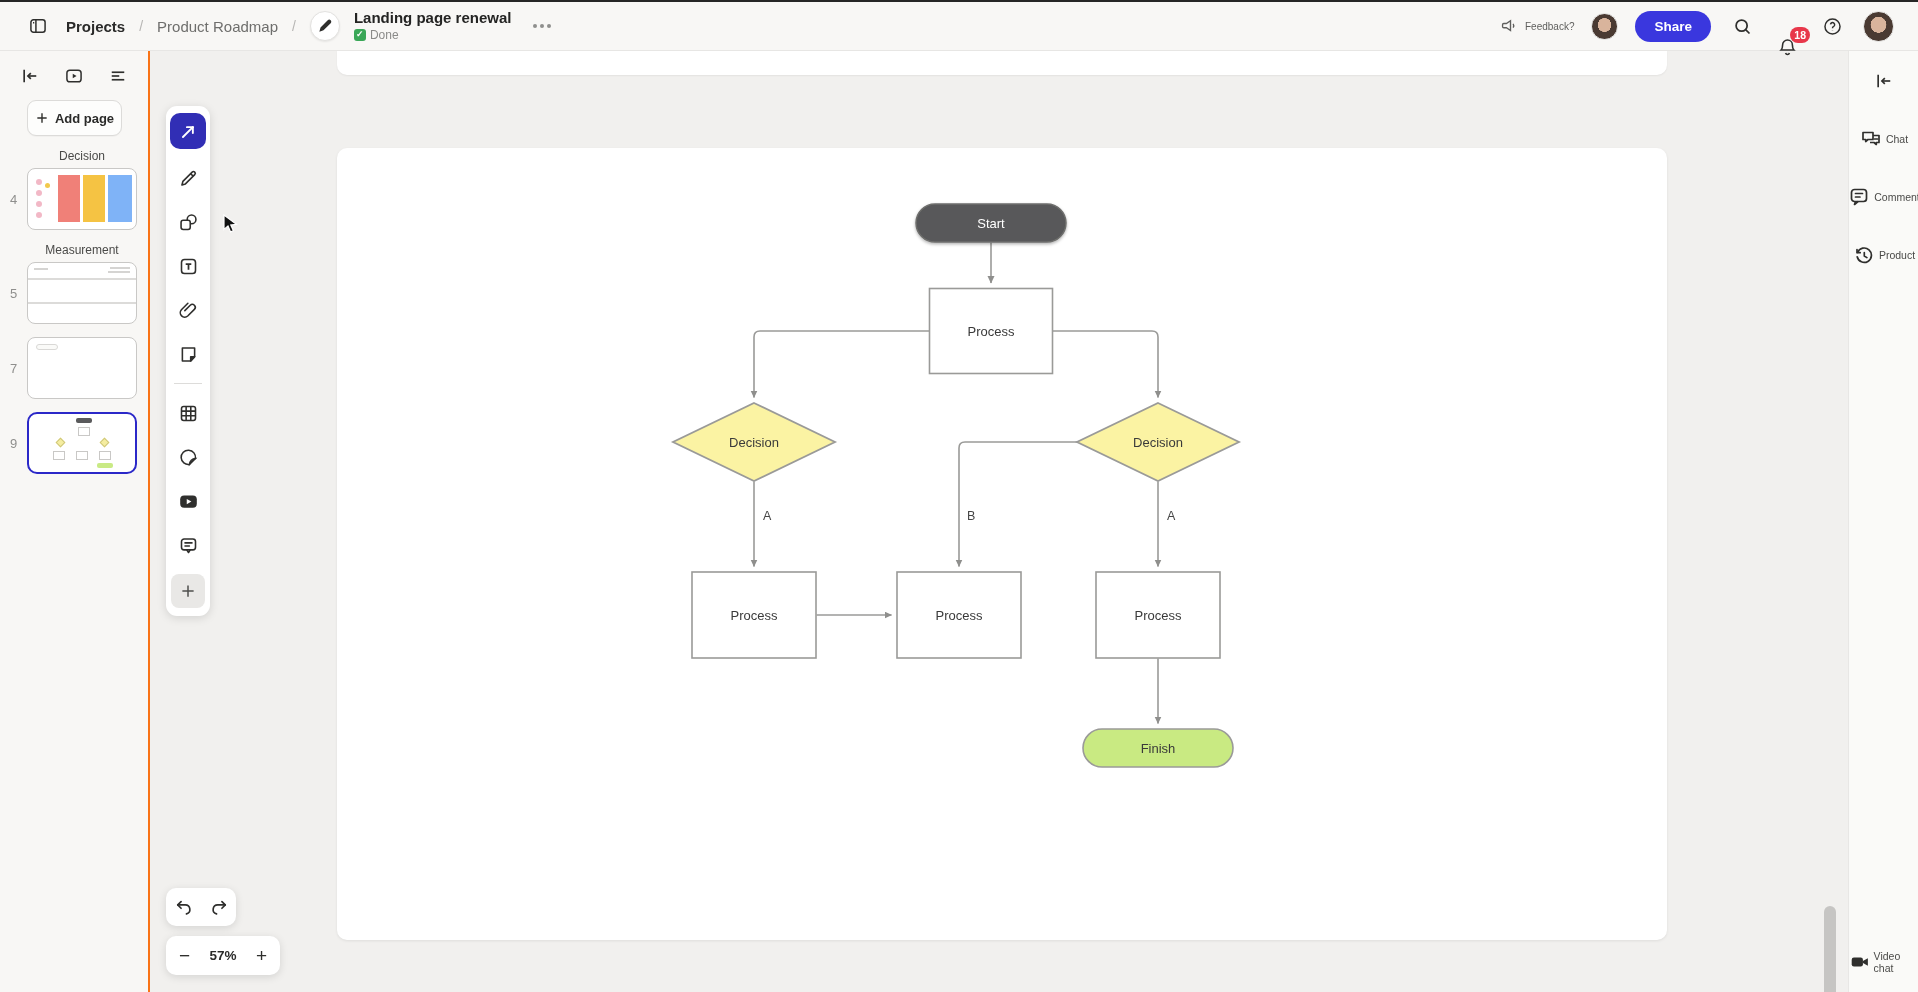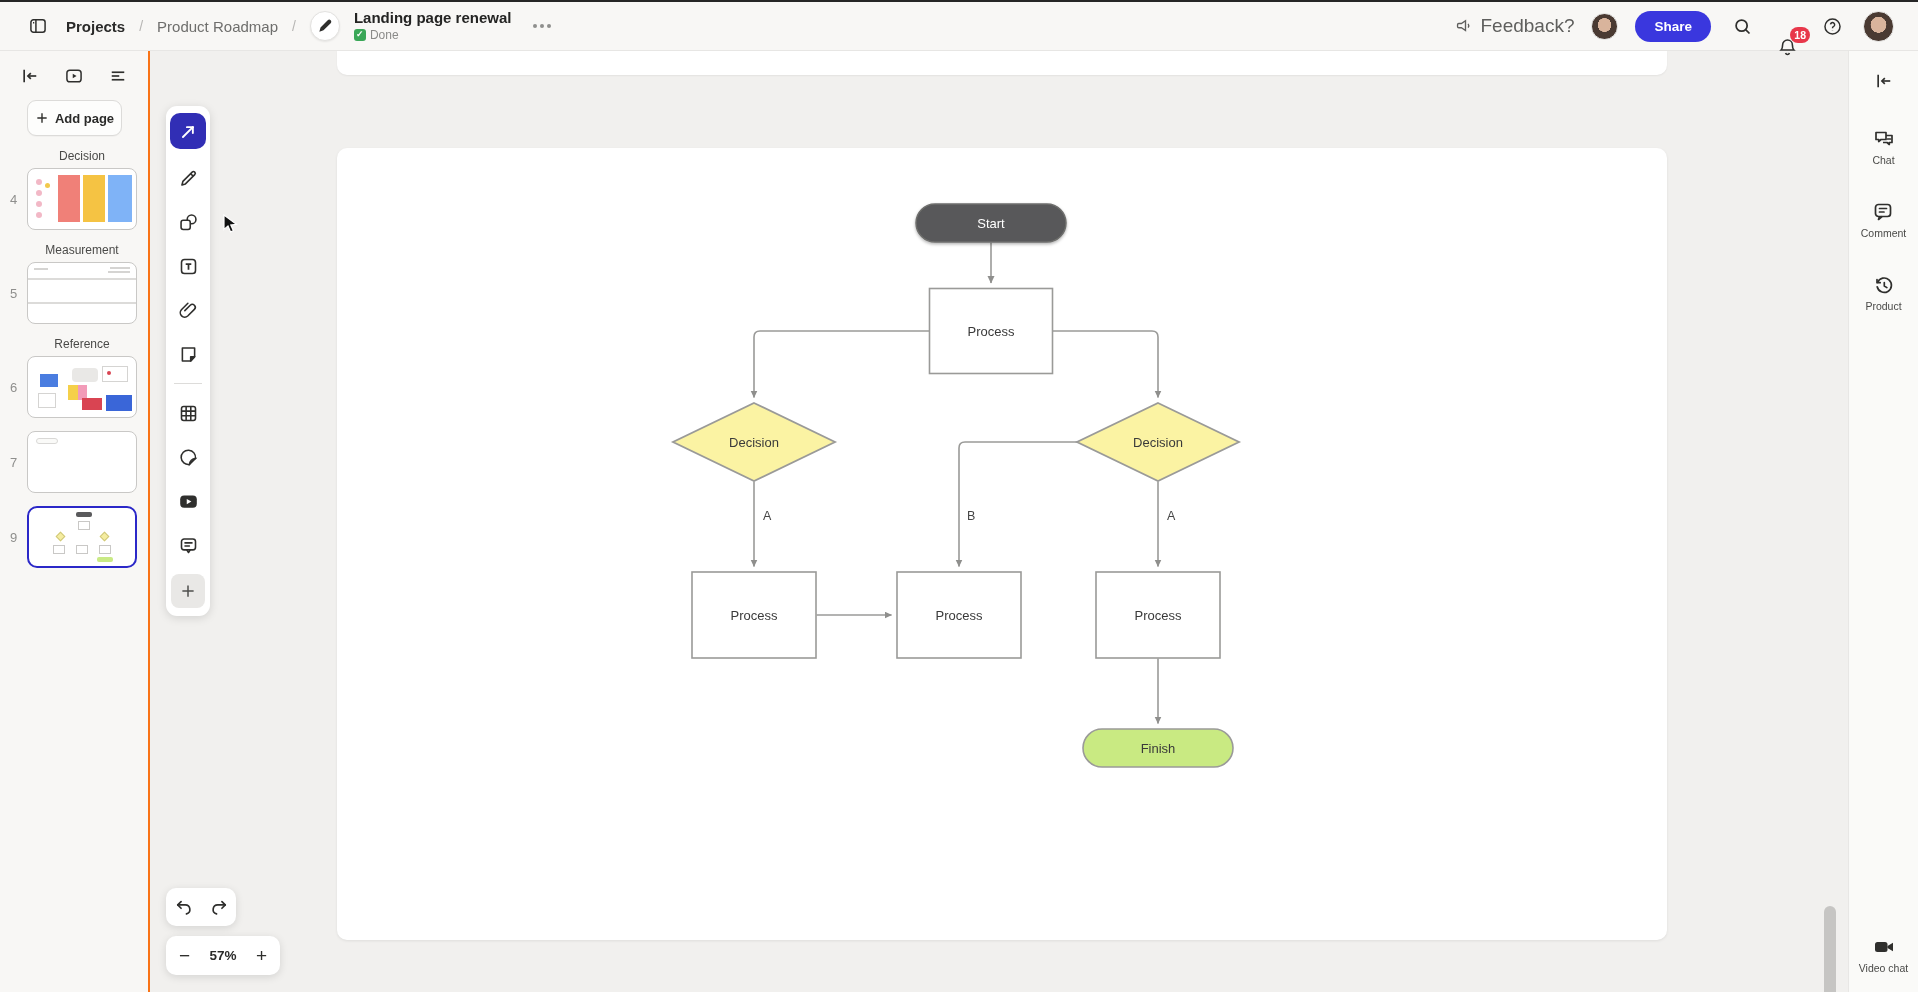--- a/index.html
+++ b/index.html
@@ -23,21 +23,21 @@
   .doc-meta { display:flex; flex-direction:column; justify-content:center; line-height:1.1; }
   .doc-title { font-size:15px; font-weight:700; color:#242423; }
   .doc-status { display:flex; align-items:center; gap:4px; margin-top:2px; }
   .status-check { width:12px; height:12px; border-radius:3px; background:#3aa757; color:#fff; font-size:9px;
                   display:flex; align-items:center; justify-content:center; font-weight:700; }
   .status-text { font-size:12px; color:#8b8b89; }
   .dots { display:flex; gap:3px; margin-left:8px; }
   .dots i { width:4px; height:4px; border-radius:50%; background:#8f8f8d; }
   .topbar-right { margin-left:auto; display:flex; align-items:center; gap:17px; }
   .feedback { display:flex; align-items:center; gap:7px; cursor:pointer; }
-  .feedback span { font-size:19px; color:#5f5f5d; }
+  .feedback span { font-size:10px; color:#5f5f5d; }
   .avatar { border-radius:50%; background:radial-gradient(circle at 50% 44%, #d9b49c 0 36%, #4a3a32 37%);
             border:1px solid #e0dfdd; cursor:pointer; }
   .avatar.sm { width:27px; height:27px; }
   .avatar.lg { width:31px; height:31px; }
   .share-btn { background:#3a37de; color:#fff; font-size:13.5px; font-weight:700; border:none;
                padding:8px 19px; border-radius:17px; cursor:pointer; }
   .bell-wrap { position:relative;margin-top:43px; }
   .badge { position:absolute; top:-7px; right:-9px; background:#e8374a; color:#fff; font-size:10.5px; font-weight:700;
            min-width:19px; height:16px; border-radius:9px; display:flex; align-items:center; justify-content:center; padding:0 4px; }
 
@@ -87,21 +87,21 @@
   .zoom-panel { position:absolute; left:166px; top:936px; width:114px; height:39px; background:#fff; border-radius:10px;
                 box-shadow:0 2px 8px rgba(0,0,0,.12); display:flex; align-items:center; justify-content:space-between;
                 padding:0 13px; z-index:45; }
   .zoom-level { font-size:13.5px; font-weight:700; color:#2b2b2a; }
   .zoom-sign { font-size:19px; color:#2f2f2d; cursor:pointer; line-height:1; }
   .vscroll { position:absolute; left:1824px; top:855px; width:12px; height:98px; background:#c6c5c3; border-radius:6px; z-index:44; }
 
   
   .right-sidebar { position:absolute; top:51px; right:0; width:70px; bottom:0; background:#fafaf8;
                    border-left:1px solid #e8e7e5; display:flex; flex-direction:column; align-items:center; z-index:40; }
-  .rs-item { display:flex; flex-direction:column; align-items:center; gap:3px; cursor:pointer; }
+  .rs-item { display:flex; flex-direction:row; align-items:center; gap:3px; cursor:pointer; }
   .rs-label { font-size:10.5px; color:#4a4a48; }
   .rs-bottom { margin-top:auto; margin-bottom:18px; }
 
   
   .mouse-cursor { position:absolute; left:222px; top:214px; z-index:70; pointer-events:none; }
 
   svg.ic { display:block; }
 </style>
 </head>
 <body>
@@ -233,37 +233,20 @@
           <div class="thumb">
             <i style="left:6px;top:5px;width:14px;height:2px;background:#d5d4d2"></i>
             <i style="left:82px;top:4px;width:20px;height:2px;background:#d5d4d2"></i>
             <i style="left:80px;top:8px;width:22px;height:2px;background:#d5d4d2"></i>
             <i style="left:0;top:15px;width:110px;height:1.5px;background:#dcdbd9"></i>
             <i style="left:0;top:39px;width:110px;height:1.5px;background:#dcdbd9"></i>
           </div>
         </div>
       </div>
 
-      <div class="page-entry">
-        <div class="page-label">Reference</div>
-        <div class="page-row">
-          <span class="page-num">6</span>
-          <div class="thumb">
-            <i style="left:44px;top:11px;width:26px;height:14px;background:#e9e8e6;border-radius:4px"></i>
-            <i style="left:12px;top:17px;width:18px;height:13px;background:#4a7de0"></i>
-            <i style="left:40px;top:28px;width:10px;height:15px;background:#f5d04a"></i>
-            <i style="left:50px;top:28px;width:9px;height:15px;background:#f29bb8"></i>
-            <i style="left:74px;top:9px;width:26px;height:16px;border:1px solid #d5d4d2;background:#fff"></i>
-            <i style="left:79px;top:14px;width:4px;height:4px;background:#d94452;border-radius:50%"></i>
-            <i style="left:10px;top:36px;width:18px;height:15px;border:1px solid #d5d4d2;background:#fff"></i>
-            <i style="left:54px;top:41px;width:20px;height:12px;background:#d94452"></i>
-            <i style="left:78px;top:38px;width:26px;height:16px;background:#3a66d8"></i>
-          </div>
-        </div>
-      </div>
 
       <div class="page-entry">
         <div class="page-row">
           <span class="page-num">7</span>
           <div class="thumb">
             <i style="left:8px;top:6px;width:22px;height:6px;border:1px solid #d9d8d6;border-radius:3px;background:#fafaf8"></i>
           </div>
         </div>
       </div>
 

